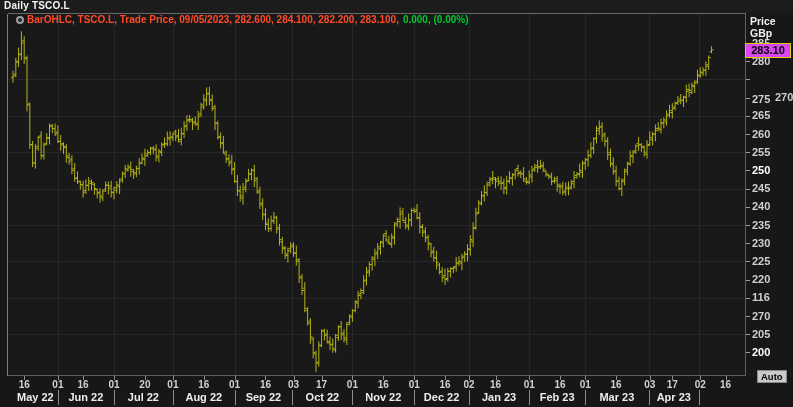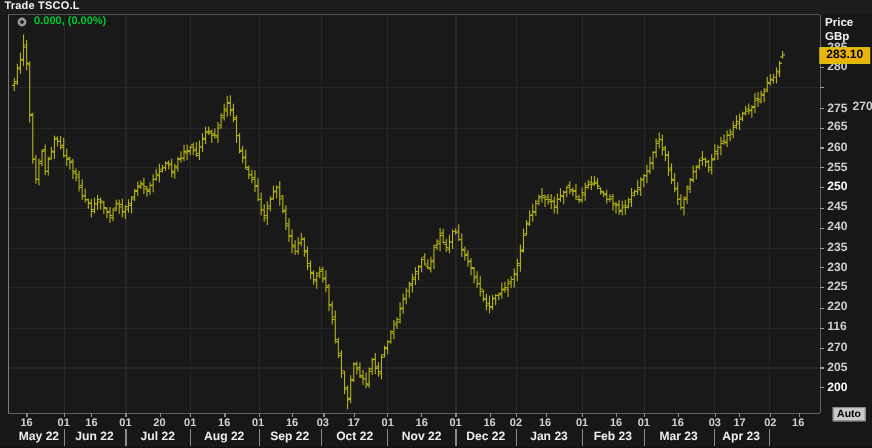--- a/index.html
+++ b/index.html
@@ -108,34 +108,35 @@
       <line x1="414.5" y1="390" x2="414.5" y2="405" stroke="#8c8c8c" stroke-width="1" shape-rendering="crispEdges"></line>
       <line x1="469.5" y1="390" x2="469.5" y2="405" stroke="#8c8c8c" stroke-width="1" shape-rendering="crispEdges"></line>
       <line x1="529.5" y1="390" x2="529.5" y2="405" stroke="#8c8c8c" stroke-width="1" shape-rendering="crispEdges"></line>
       <line x1="585.5" y1="390" x2="585.5" y2="405" stroke="#8c8c8c" stroke-width="1" shape-rendering="crispEdges"></line>
       <line x1="649.5" y1="390" x2="649.5" y2="405" stroke="#8c8c8c" stroke-width="1" shape-rendering="crispEdges"></line>
       <line x1="699.5" y1="390" x2="699.5" y2="405" stroke="#8c8c8c" stroke-width="1" shape-rendering="crispEdges"></line>
       <path d="M13.0 70.7L13.0 82.8M10.9 77.6L13.0 77.6M13.0 75.8L15.1 75.8M15.8 57.9L15.8 77.2M13.7 74.1L15.8 74.1M15.8 61.2L17.9 61.2M18.6 47.7L18.6 67.1M16.5 62.6L18.6 62.6M18.6 53.9L20.7 53.9M21.4 31.4L21.4 59.9M19.3 54.7L21.4 54.7M21.4 43.0L23.5 43.0M24.2 36.3L24.2 63.9M22.1 40.9L24.2 40.9M24.2 57.6L26.3 57.6M27.0 55.6L27.0 111.4M24.9 58.9L27.0 58.9M27.0 104.9L29.1 104.9M29.8 102.6L29.8 148.9M27.7 103.9L29.8 103.9M29.8 144.9L31.9 144.9M32.6 141.0L32.6 167.1M30.5 144.5L32.6 144.5M32.6 163.1L34.7 163.1M35.4 144.2L35.4 168.7M33.3 163.1L35.4 163.1M35.4 148.6L37.5 148.6M38.2 135.9L38.2 150.8M36.1 146.7L38.2 146.7M38.2 137.6L40.3 137.6M41.1 131.3L41.1 159.4M39.0 136.0L41.1 136.0M41.1 155.8L43.2 155.8M43.9 142.5L43.9 159.6M41.8 155.7L43.9 155.7M43.9 144.9L46.0 144.9M46.7 133.3L46.7 145.1M44.6 143.7L46.7 143.7M46.7 137.6L48.8 137.6M49.5 123.4L49.5 144.5M47.4 138.4L49.5 138.4M49.5 126.7L51.6 126.7M52.3 124.1L52.3 133.2M50.2 125.4L52.3 125.4M52.3 128.5L54.4 128.5M55.1 123.6L55.1 136.0M53.0 128.7L55.1 128.7M55.1 134.0L57.2 134.0M57.9 125.3L57.9 143.1M55.8 132.2L57.9 132.2M57.9 141.3L60.0 141.3M60.7 135.0L60.7 150.8M58.6 141.5L60.7 141.5M60.7 144.9L62.8 144.9M63.5 142.3L63.5 154.1M61.4 143.6L63.5 143.6M63.5 147.7L65.6 147.7M66.3 144.3L66.3 162.8M64.2 146.5L66.3 146.5M66.3 155.8L68.4 155.8M69.1 153.0L69.1 164.7M67.0 157.4L69.1 157.4M69.1 161.1L71.2 161.1M71.9 155.2L71.9 174.2M69.8 158.9L71.9 158.9M71.9 170.4L74.0 170.4M74.7 163.0L74.7 181.8M72.6 168.7L74.7 168.7M74.7 178.4L76.8 178.4M77.5 171.5L77.5 184.0M75.4 177.9L77.5 177.9M77.5 181.3L79.6 181.3M80.3 180.5L80.3 189.7M78.2 181.8L80.3 181.8M80.3 184.4L82.4 184.4M83.1 180.9L83.1 197.5M81.0 184.9L83.1 184.9M83.1 192.2L85.2 192.2M85.9 179.5L85.9 194.0M83.8 190.5L85.9 190.5M85.9 185.3L88.0 185.3M88.7 177.0L88.7 190.9M86.6 185.4L88.7 185.4M88.7 181.3L90.8 181.3M91.5 179.5L91.5 190.5M89.4 183.5L91.5 183.5M91.5 182.7L93.6 182.7M94.4 182.8L94.4 194.6M92.3 184.3L94.4 184.3M94.4 188.6L96.5 188.6M97.2 188.5L97.2 198.3M95.1 189.7L97.2 189.7M97.2 193.1L99.3 193.1M100.0 188.2L100.0 202.6M97.9 192.3L100.0 192.3M100.0 195.9L102.1 195.9M102.8 189.3L102.8 201.1M100.7 197.8L102.8 197.8M102.8 191.1L104.9 191.1M105.6 181.5L105.6 192.0M103.5 189.2L105.6 189.2M105.6 185.0L107.7 185.0M108.4 181.4L108.4 194.4M106.3 185.4L108.4 185.4M108.4 188.2L110.5 188.2M111.2 180.7L111.2 197.5M109.1 185.9L111.2 185.9M111.2 192.2L113.3 192.2M114.0 186.7L114.0 199.4M111.9 192.6L114.0 192.6M114.0 187.8L116.1 187.8M116.8 181.1L116.8 193.5M114.7 190.2L116.8 190.2M116.8 185.0L118.9 185.0M119.6 178.4L119.6 194.0M117.5 186.7L119.6 186.7M119.6 180.9L121.7 180.9M122.4 171.5L122.4 182.7M120.3 179.0L122.4 179.0M122.4 174.0L124.5 174.0M125.2 164.9L125.2 178.1M123.1 173.3L125.2 173.3M125.2 168.9L127.3 168.9M128.0 164.2L128.0 171.8M125.9 170.1L128.0 170.1M128.0 166.8L130.1 166.8M130.8 161.5L130.8 176.6M128.7 168.0L130.8 168.0M130.8 169.6L132.9 169.6M133.6 169.1L133.6 178.9M131.5 171.7L133.6 171.7M133.6 174.0L135.7 174.0M136.4 165.7L136.4 177.1M134.3 172.6L136.4 172.6M136.4 168.6L138.5 168.6M139.2 158.4L139.2 174.7M137.1 168.4L139.2 168.4M139.2 163.1L141.3 163.1M142.0 153.4L142.0 164.3M139.9 163.1L142.0 163.1M142.0 158.2L144.1 158.2M144.9 148.8L144.9 165.8M142.8 159.7L144.9 159.7M144.9 155.8L147.0 155.8M147.7 149.8L147.7 156.9M145.6 153.8L147.7 153.8M147.7 152.6L149.8 152.6M150.5 146.7L150.5 155.2M148.4 152.4L150.5 152.4M150.5 148.6L152.6 148.6M153.3 146.0L153.3 154.2M151.2 148.1L153.3 148.1M153.3 150.0L155.4 150.0M156.1 144.3L156.1 161.3M154.0 148.9L156.1 148.9M156.1 155.8L158.2 155.8M158.9 148.9L158.9 162.4M156.8 157.2L158.9 157.2M158.9 151.2L161.0 151.2M161.7 142.4L161.7 156.1M159.6 152.6L161.7 152.6M161.7 144.9L163.8 144.9M164.5 137.6L164.5 147.9M162.4 144.1L164.5 144.1M164.5 143.6L166.6 143.6M167.3 131.6L167.3 146.3M165.2 144.0L167.3 144.0M167.3 137.6L169.4 137.6M170.1 131.3L170.1 145.7M168.0 139.0L170.1 139.0M170.1 136.9L172.2 136.9M172.9 132.6L172.9 141.2M170.8 137.9L172.9 137.9M172.9 134.0L175.0 134.0M175.7 129.7L175.7 141.2M173.6 131.7L175.7 131.7M175.7 137.0L177.8 137.0M178.5 129.1L178.5 142.6M176.4 135.7L178.5 135.7M178.5 141.3L180.6 141.3M181.3 127.8L181.3 145.4M179.2 139.5L181.3 139.5M181.3 133.9L183.4 133.9M184.1 120.9L184.1 138.1M182.0 133.5L184.1 133.5M184.1 126.7L186.2 126.7M186.9 115.3L186.9 130.9M184.8 125.7L186.9 125.7M186.9 120.7L189.0 120.7M189.7 115.0L189.7 122.8M187.6 119.5L189.7 119.5M189.7 119.4L191.8 119.4M192.5 117.8L192.5 130.0M190.4 121.0L192.5 121.0M192.5 123.2L194.6 123.2M195.3 116.7L195.3 125.8M193.2 121.7L195.3 121.7M195.3 123.1L197.4 123.1M198.2 111.0L198.2 130.0M196.1 124.7L198.2 124.7M198.2 116.3L200.3 116.3M201.0 102.9L201.0 116.9M198.9 113.9L201.0 113.9M201.0 104.9L203.1 104.9M203.8 94.3L203.8 109.6M201.7 107.1L203.8 107.1M203.8 99.2L205.9 99.2M206.6 87.4L206.6 106.1M204.5 100.9L206.6 100.9M206.6 94.0L208.7 94.0M209.4 86.7L209.4 105.4M207.3 93.2L209.4 93.2M209.4 100.7L211.5 100.7M212.2 94.3L212.2 111.2M210.1 99.4L212.2 99.4M212.2 108.5L214.3 108.5M215.0 104.8L215.0 130.0M212.9 106.9L215.0 106.9M215.0 123.3L217.1 123.3M217.8 120.9L217.8 139.5M215.7 123.2L217.8 123.2M217.8 137.6L219.9 137.6M220.6 132.6L220.6 148.5M218.5 136.4L220.6 136.4M220.6 143.7L222.7 143.7M223.4 135.9L223.4 153.8M221.3 142.7L223.4 142.7M223.4 152.2L225.5 152.2M226.2 150.5L226.2 162.8M224.1 154.0L226.2 154.0M226.2 159.1L228.3 159.1M229.0 154.3L229.0 166.5M226.9 158.6L229.0 158.6M229.0 163.1L231.1 163.1M231.8 154.7L231.8 174.6M229.7 161.3L231.8 161.3M231.8 169.6L233.9 169.6M234.6 162.1L234.6 182.9M232.5 168.7L234.6 168.7M234.6 181.3L236.7 181.3M237.4 175.0L237.4 196.0M235.3 181.4L237.4 181.4M237.4 190.9L239.5 190.9M240.2 185.6L240.2 201.7M238.1 190.8L240.2 190.8M240.2 195.9L242.3 195.9M243.0 182.9L243.0 204.6M240.9 198.0L243.0 198.0M243.0 189.3L245.1 189.3M245.8 178.3L245.8 192.3M243.7 187.3L245.8 187.3M245.8 181.3L247.9 181.3M248.6 168.9L248.6 181.4M246.5 180.2L248.6 180.2M248.6 174.4L250.7 174.4M251.5 168.4L251.5 180.3M249.4 173.7L251.5 173.7M251.5 170.4L253.6 170.4M254.3 164.8L254.3 187.0M252.2 170.2L254.3 170.2M254.3 180.7L256.4 180.7M257.1 177.2L257.1 193.8M255.0 178.4L257.1 178.4M257.1 192.2L259.2 192.2M259.9 186.6L259.9 209.1M257.8 190.9L259.9 190.9M259.9 203.4L262.0 203.4M262.7 198.4L262.7 220.1M260.6 205.1L262.7 205.1M262.7 214.1L264.8 214.1M265.5 208.3L265.5 230.2M263.4 214.8L265.5 214.8M265.5 223.1L267.6 223.1M268.3 218.3L268.3 231.9M266.2 224.5L268.3 224.5M268.3 228.6L270.4 228.6M271.1 215.7L271.1 231.3M269.0 228.5L271.1 228.5M271.1 220.8L273.2 220.8M273.9 211.9L273.9 223.9M271.8 221.0L273.9 221.0M273.9 217.7L276.0 217.7M276.7 215.7L276.7 233.4M274.6 217.2L276.7 217.2M276.7 227.8L278.8 227.8M279.5 223.9L279.5 245.6M277.4 229.2L279.5 229.2M279.5 239.6L281.6 239.6M282.3 236.9L282.3 253.8M280.2 241.8L282.3 241.8M282.3 247.6L284.4 247.6M285.1 246.0L285.1 258.9M283.0 248.6L285.1 248.6M285.1 254.1L287.2 254.1M287.9 247.5L287.9 262.5M285.8 255.6L287.9 255.6M287.9 250.7L290.0 250.7M290.7 242.2L290.7 253.2M288.6 248.4L290.7 248.4M290.7 246.8L292.8 246.8M293.5 242.3L293.5 256.9M291.4 245.0L293.5 245.0M293.5 253.6L295.6 253.6M296.3 245.6L296.3 265.6M294.2 252.8L296.3 252.8M296.3 261.4L298.4 261.4M299.1 258.1L299.1 282.9M297.0 259.8L299.1 259.8M299.1 276.8L301.2 276.8M302.0 274.1L302.0 294.9M299.9 277.9L302.0 277.9M302.0 290.5L304.1 290.5M304.8 282.2L304.8 312.3M302.7 288.2L304.8 288.2M304.8 308.6L306.9 308.6M307.6 307.0L307.6 325.5M305.5 310.6L307.6 310.6M307.6 323.3L309.7 323.3M310.4 318.2L310.4 343.8M308.3 321.2L310.4 321.2M310.4 337.0L312.5 337.0M313.2 337.1L313.2 358.3M311.1 339.1L313.2 339.1M313.2 352.4L315.3 352.4M316.0 350.5L316.0 372.1M313.9 353.9L316.0 353.9M316.0 363.3L318.1 363.3M318.8 341.2L318.8 366.6M316.7 362.2L318.8 362.2M318.8 345.1L320.9 345.1M321.6 329.4L321.6 347.3M319.5 345.8L321.6 345.8M321.6 330.6L323.7 330.6M324.4 328.7L324.4 340.4M322.3 331.1L324.4 331.1M324.4 335.6L326.5 335.6M327.2 329.6L327.2 343.6M325.1 334.1L327.2 334.1M327.2 341.5L329.3 341.5M330.0 336.4L330.0 350.1M327.9 342.8L330.0 342.8M330.0 344.4L332.1 344.4M332.8 338.4L332.8 352.9M330.7 344.3L332.8 344.3M332.8 348.8L334.9 348.8M335.6 334.0L335.6 352.7M333.5 350.1L335.6 350.1M335.6 335.3L337.7 335.3M338.4 325.3L338.4 340.9M336.3 337.7L338.4 337.7M338.4 326.9L340.5 326.9M341.2 321.0L341.2 339.9M339.1 326.7L341.2 326.7M341.2 334.9L343.3 334.9M344.0 329.2L344.0 342.6M341.9 333.3L344.0 333.3M344.0 337.8L346.1 337.8M346.8 322.2L346.8 345.0M344.7 339.8L346.8 339.8M346.8 324.7L348.9 324.7M349.6 314.3L349.6 325.1M347.5 322.4L349.6 322.4M349.6 316.0L351.7 316.0M352.4 309.1L352.4 322.0M350.3 317.0L352.4 317.0M352.4 310.6L354.5 310.6M355.3 300.2L355.3 312.4M353.2 310.6L355.3 310.6M355.3 301.4L357.4 301.4M358.1 290.8L358.1 308.4M356.0 303.0L358.1 303.0M358.1 295.5L360.2 295.5M360.9 288.5L360.9 299.2M358.8 293.7L360.9 293.7M360.9 290.5L363.0 290.5M363.7 275.1L363.7 294.0M361.6 292.7L363.7 292.7M363.7 280.9L365.8 280.9M366.5 266.9L366.5 285.4M364.4 280.1L366.5 280.1M366.5 272.3L368.6 272.3M369.3 261.7L369.3 276.5M367.2 270.9L369.3 270.9M369.3 264.5L371.4 264.5M372.1 256.2L372.1 270.7M370.0 264.6L372.1 264.6M372.1 257.8L374.2 257.8M374.9 248.6L374.9 266.2M372.8 259.4L374.9 259.4M374.9 254.0L377.0 254.0M377.7 243.0L377.7 259.2M375.6 252.3L377.7 252.3M377.7 246.8L379.8 246.8M380.5 240.8L380.5 254.7M378.4 248.8L380.5 248.8M380.5 242.0L382.6 242.0M383.3 233.9L383.3 247.5M381.2 242.7L383.3 242.7M383.3 235.9L385.4 235.9M386.1 230.2L386.1 241.3M384.0 233.7L386.1 233.7M386.1 240.0L388.2 240.0M388.9 235.7L388.9 244.6M386.8 242.1L388.9 242.1M388.9 243.2L391.0 243.2M391.7 233.4L391.7 247.8M389.6 244.4L391.7 244.4M391.7 236.8L393.8 236.8M394.5 222.4L394.5 244.6M392.4 238.2L394.5 238.2M394.5 225.0L396.6 225.0M397.3 217.5L397.3 227.3M395.2 223.1L397.3 223.1M397.3 219.3L399.4 219.3M400.1 207.3L400.1 228.5M398.0 221.5L400.1 221.5M400.1 214.1L402.2 214.1M402.9 208.0L402.9 221.5M400.8 211.9L402.9 211.9M402.9 220.3L405.0 220.3M405.7 217.1L405.7 229.2M403.6 222.5L405.7 222.5M405.7 225.0L407.8 225.0M408.6 213.5L408.6 230.2M406.5 226.6L408.6 226.6M408.6 220.1L410.7 220.1M411.4 208.4L411.4 226.3M409.3 219.8L411.4 219.8M411.4 210.4L413.5 210.4M414.2 207.6L414.2 213.2M412.1 210.5L414.2 210.5M414.2 211.6L416.3 211.6M417.0 203.9L417.0 219.4M414.9 210.0L417.0 210.0M417.0 217.7L419.1 217.7M419.8 212.2L419.8 233.6M417.7 217.9L419.8 217.9M419.8 226.6L421.9 226.6M422.6 224.2L422.6 236.8M420.5 227.5L422.6 227.5M422.6 232.3L424.7 232.3M425.4 227.4L425.4 242.3M423.3 231.0L425.4 231.0M425.4 237.8L427.5 237.8M428.2 234.7L428.2 250.4M426.1 237.3L428.2 237.3M428.2 243.2L430.3 243.2M431.0 242.7L431.0 257.4M428.9 244.1L431.0 244.1M431.0 252.7L433.1 252.7M433.8 246.7L433.8 261.5M431.7 251.1L433.8 251.1M433.8 257.8L435.9 257.8M436.6 250.8L436.6 269.5M434.5 257.9L436.6 257.9M436.6 262.7L438.7 262.7M439.4 263.1L439.4 274.3M437.3 265.0L439.4 265.0M439.4 272.3L441.5 272.3M442.2 267.1L442.2 282.2M440.1 271.2L442.2 271.2M442.2 277.5L444.3 277.5M445.0 268.7L445.0 284.9M442.9 275.7L445.0 275.7M445.0 279.6L447.1 279.6M447.8 267.9L447.8 281.8M445.7 278.6L447.8 278.6M447.8 271.5L449.9 271.5M450.6 267.2L450.6 277.6M448.5 271.1L450.6 271.1M450.6 268.7L452.7 268.7M453.4 266.2L453.4 273.0M451.3 268.6L453.4 268.6M453.4 267.9L455.5 267.9M456.2 257.0L456.2 271.6M454.1 266.7L456.2 266.7M456.2 263.7L458.3 263.7M459.0 256.2L459.0 265.8M456.9 262.8L459.0 262.8M459.0 261.4L461.1 261.4M461.9 253.7L461.9 270.0M459.8 263.0L461.9 263.0M461.9 257.7L464.0 257.7M464.7 251.2L464.7 262.0M462.6 256.1L464.7 256.1M464.7 254.1L466.8 254.1M467.5 244.1L467.5 261.3M465.4 254.1L467.5 254.1M467.5 248.8L469.6 248.8M470.3 235.2L470.3 255.7M468.2 249.7L470.3 249.7M470.3 239.6L472.4 239.6M473.1 222.2L473.1 247.1M471.0 241.3L473.1 241.3M473.1 228.5L475.2 228.5M475.9 207.7L475.9 229.8M473.8 227.4L475.9 227.4M475.9 214.1L478.0 214.1M478.7 200.1L478.7 214.0M476.6 212.5L478.7 212.5M478.7 202.8L480.8 202.8M481.5 191.1L481.5 205.4M479.4 203.9L481.5 203.9M481.5 195.9L483.6 195.9M484.3 185.3L484.3 201.5M482.2 195.6L484.3 195.6M484.3 192.4L486.4 192.4M487.1 181.6L487.1 196.1M485.0 192.8L487.1 192.8M487.1 185.0L489.2 185.0M489.9 176.9L489.9 186.8M487.8 182.9L489.9 182.9M489.9 180.0L492.0 180.0M492.7 171.0L492.7 184.3M490.6 178.7L492.7 178.7M492.7 177.7L494.8 177.7M495.5 177.0L495.5 188.2M493.4 179.5L495.5 179.5M495.5 181.3L497.6 181.3M498.3 176.3L498.3 185.9M496.2 179.1L498.3 179.1M498.3 181.3L500.4 181.3M501.1 176.3L501.1 190.0M499.0 183.1L501.1 183.1M501.1 183.3L503.2 183.3M503.9 178.7L503.9 194.1M501.8 182.8L503.9 182.8M503.9 188.6L506.0 188.6M506.7 175.9L506.7 194.5M504.6 187.3L506.7 187.3M506.7 181.3L508.8 181.3M509.5 171.2L509.5 183.5M507.4 181.0L509.5 181.0M509.5 177.7L511.6 177.7M512.4 173.1L512.4 185.6M510.3 178.6L512.4 178.6M512.4 175.0L514.5 175.0M515.2 169.0L515.2 179.4M513.1 174.3L515.2 174.3M515.2 170.4L517.3 170.4M518.0 164.8L518.0 176.4M515.9 168.5L518.0 168.5M518.0 173.7L520.1 173.7M520.8 170.4L520.8 178.1M518.7 172.3L520.8 172.3M520.8 174.0L522.9 174.0M523.6 167.1L523.6 181.7M521.5 173.3L523.6 173.3M523.6 179.0L525.7 179.0M526.4 177.0L526.4 184.7M524.3 181.3L526.4 181.3M526.4 181.3L528.5 181.3M529.2 170.4L529.2 184.2M527.1 182.5L529.2 182.5M529.2 175.0L531.3 175.0M532.0 165.8L532.0 182.4M529.9 176.9L532.0 176.9M532.0 170.4L534.1 170.4M534.8 163.7L534.8 171.7M532.7 168.9L534.8 168.9M534.8 167.6L536.9 167.6M537.6 160.1L537.6 172.8M535.5 165.7L537.6 165.7M537.6 167.9L539.7 167.9M540.4 159.8L540.4 168.9M538.3 166.5L540.4 166.5M540.4 166.8L542.5 166.8M543.2 161.8L543.2 172.1M541.1 165.4L543.2 165.4M543.2 169.2L545.3 169.2M546.0 170.2L546.0 176.8M543.9 171.3L546.0 171.3M546.0 174.0L548.1 174.0M548.8 173.7L548.8 179.0M546.7 175.2L548.8 175.2M548.8 176.1L550.9 176.1M551.6 172.6L551.6 185.2M549.5 177.0L551.6 177.0M551.6 181.3L553.7 181.3M554.4 176.6L554.4 183.6M552.3 181.2L554.4 181.2M554.4 180.8L556.5 180.8M557.2 176.1L557.2 191.7M555.1 178.7L557.2 178.7M557.2 185.0L559.3 185.0M560.0 183.3L560.0 194.1M557.9 186.3L560.0 186.3M560.0 187.0L562.1 187.0M562.8 181.7L562.8 195.3M560.7 185.8L562.8 185.8M562.8 192.2L564.9 192.2M565.7 182.5L565.7 195.7M563.6 191.1L565.7 191.1M565.7 188.8L567.8 188.8M568.5 181.5L568.5 195.3M566.4 187.0L568.5 187.0M568.5 188.6L570.6 188.6M571.3 179.8L571.3 189.5M569.2 187.1L571.3 187.1M571.3 183.7L573.4 183.7M574.1 171.0L574.1 188.1M572.0 181.5L574.1 181.5M574.1 177.7L576.2 177.7M576.9 172.2L576.9 178.6M574.8 175.5L576.9 175.5M576.9 174.0L579.0 174.0M579.7 163.5L579.7 177.2M577.6 174.1L579.7 174.1M579.7 170.4L581.8 170.4M582.5 160.8L582.5 178.1M580.4 172.4L582.5 172.4M582.5 163.7L584.6 163.7M585.3 158.1L585.3 169.9M583.2 163.0L585.3 163.0M585.3 159.5L587.4 159.5M588.1 149.8L588.1 166.5M586.0 159.9L588.1 159.9M588.1 155.2L590.2 155.2M590.9 142.4L590.9 158.1M588.8 155.7L590.9 155.7M590.9 148.6L593.0 148.6M593.7 137.4L593.7 154.0M591.6 148.0L593.7 148.0M593.7 138.7L595.8 138.7M596.5 125.9L596.5 143.4M594.4 138.2L596.5 138.2M596.5 130.4L598.6 130.4M599.3 120.4L599.3 135.0M597.2 128.4L599.3 128.4M599.3 126.7L601.4 126.7M602.1 122.3L602.1 141.4M600.0 126.9L602.1 126.9M602.1 136.0L604.2 136.0M604.9 132.5L604.9 146.4M602.8 134.2L604.9 134.2M604.9 141.3L607.0 141.3M607.7 137.3L607.7 159.9M605.6 140.8L607.7 140.8M607.7 154.7L609.8 154.7M610.5 148.5L610.5 167.2M608.4 152.7L610.5 152.7M610.5 163.1L612.6 163.1M613.3 157.3L613.3 174.7M611.2 164.1L613.3 164.1M613.3 172.0L615.4 172.0M616.1 165.7L616.1 186.4M614.0 170.9L616.1 170.9M616.1 181.3L618.2 181.3M619.0 176.7L619.0 190.7M616.9 180.9L619.0 180.9M619.0 188.6L621.1 188.6M621.8 178.5L621.8 196.0M619.7 188.8L621.8 188.8M621.8 181.3L623.9 181.3M624.6 168.6L624.6 185.3M622.5 179.9L624.6 179.9M624.6 169.8L626.7 169.8M627.4 161.8L627.4 175.4M625.3 171.7L627.4 171.7M627.4 163.1L629.5 163.1M630.2 150.5L630.2 165.8M628.1 164.1L630.2 164.1M630.2 155.9L632.3 155.9M633.0 150.2L633.0 163.2M630.9 156.2L633.0 156.2M633.0 152.2L635.1 152.2M635.8 144.4L635.8 153.9M633.7 150.9L635.8 150.9M635.8 145.9L637.9 145.9M638.6 137.2L638.6 150.7M636.5 143.6L638.6 143.6M638.6 144.9L640.7 144.9M641.4 143.1L641.4 151.8M639.3 144.7L641.4 144.7M641.4 146.7L643.5 146.7M644.2 145.3L644.2 156.8M642.1 147.2L644.2 147.2M644.2 152.2L646.3 152.2M647.0 140.2L647.0 158.7M644.9 154.3L647.0 154.3M647.0 145.5L649.1 145.5M649.8 131.2L649.8 146.0M647.7 144.4L649.8 144.4M649.8 137.6L651.9 137.6M652.6 131.9L652.6 145.4M650.5 139.7L652.6 139.7M652.6 134.1L654.7 134.1M655.4 124.4L655.4 141.3M653.3 134.1L655.4 134.1M655.4 130.4L657.5 130.4M658.2 122.3L658.2 131.6M656.1 128.4L658.2 128.4M658.2 128.2L660.3 128.2M661.0 118.6L661.0 133.7M658.9 129.7L661.0 129.7M661.0 123.1L663.1 123.1M663.8 117.3L663.8 128.3M661.7 122.8L663.8 122.8M663.8 120.0L665.9 120.0M666.6 110.2L666.6 125.7M664.5 122.1L666.6 122.1M666.6 115.8L668.7 115.8M669.5 104.8L669.5 117.6M667.4 114.1L669.5 114.1M669.5 110.5L671.6 110.5M672.3 103.2L672.3 118.5M670.2 112.5L672.3 112.5M672.3 108.5L674.4 108.5M675.1 101.5L675.1 110.5M673.0 107.0L675.1 107.0M675.1 103.4L677.2 103.4M677.9 96.1L677.9 105.0M675.8 102.8L677.9 102.8M677.9 101.2L680.0 101.2M680.7 94.2L680.7 104.2M678.6 99.1L680.7 99.1M680.7 100.6L682.8 100.6M683.5 95.7L683.5 107.1M681.4 100.1L683.5 100.1M683.5 97.6L685.6 97.6M686.3 84.6L686.3 102.7M684.2 96.9L686.3 96.9M686.3 91.4L688.4 91.4M689.1 83.6L689.1 97.2M687.0 89.5L689.1 89.5M689.1 90.3L691.2 90.3M691.9 82.5L691.9 94.1M689.8 92.5L691.9 92.5M691.9 85.4L694.0 85.4M694.7 80.3L694.7 93.0M692.6 86.7L694.7 86.7M694.7 83.0L696.8 83.0M697.5 69.7L697.5 83.8M695.4 81.2L697.5 81.2M697.5 75.0L699.6 75.0M700.3 67.2L700.3 77.8M698.2 75.9L700.3 75.9M700.3 72.1L702.4 72.1M703.1 67.2L703.1 75.9M701.0 72.8L703.1 72.8M703.1 70.2L705.2 70.2M705.9 61.4L705.9 75.8M703.8 70.2L705.9 70.2M705.9 64.8L708.0 64.8M708.7 55.5L708.7 70.0M706.6 66.4L708.7 66.4M708.7 57.6L710.8 57.6M711.5 46.3L711.5 53.2M709.4 51.7L711.5 51.7M711.5 49.9L713.6 49.9" stroke="#b4b414" stroke-width="1" fill="none"></path>
     </svg>
 
   <div class="titlebar">
-    <span class="title-left">Trade TSCO.L</span>
+    <span class="title-left">Daily TSCO.L</span>
   </div>
 
   <div class="legend">
     <span class="lgicon"></span>
+    <span class="lgred" id="lg-series" style="color: rgb(255, 75, 40);">BarOHLC, TSCO.L, Trade Price, 09/05/2023, 282.600, 284.100, 282.200, 283.100,</span>
     <span class="lggreen" id="lg-change" style="color: rgb(0, 200, 50);">0.000, (0.00%)</span>
   </div>
 
   <div class="axis-top">
     <div>Price</div>
     <div>GBp</div>
   </div>
 
-  <div class="lastprice" id="lastprice" style="background: #eab308;">283.10</div>
+  <div class="lastprice" id="lastprice" style="background: #d946ef;">283.10</div>
   <div class="autobtn">Auto</div>
 
   <div id="ylabels">
       <div class="ylab" style="left: 752px; top: 36.5px;">285</div>
       <div class="ylab" style="left: 752px; top: 54.7px;">280</div>
       <div class="ylab" style="left: 752px; top: 72.9px; margin-top: 20px;">275</div>
       <div class="ylab" style="left: 775px; top: 91.1px; text-align: center;">270</div>
       <div class="ylab" style="left: 752px; top: 109.3px;">265</div>
       <div class="ylab" style="left: 752px; top: 127.5px;">260</div>
       <div class="ylab" style="left: 752px; top: 145.7px;">255</div>

